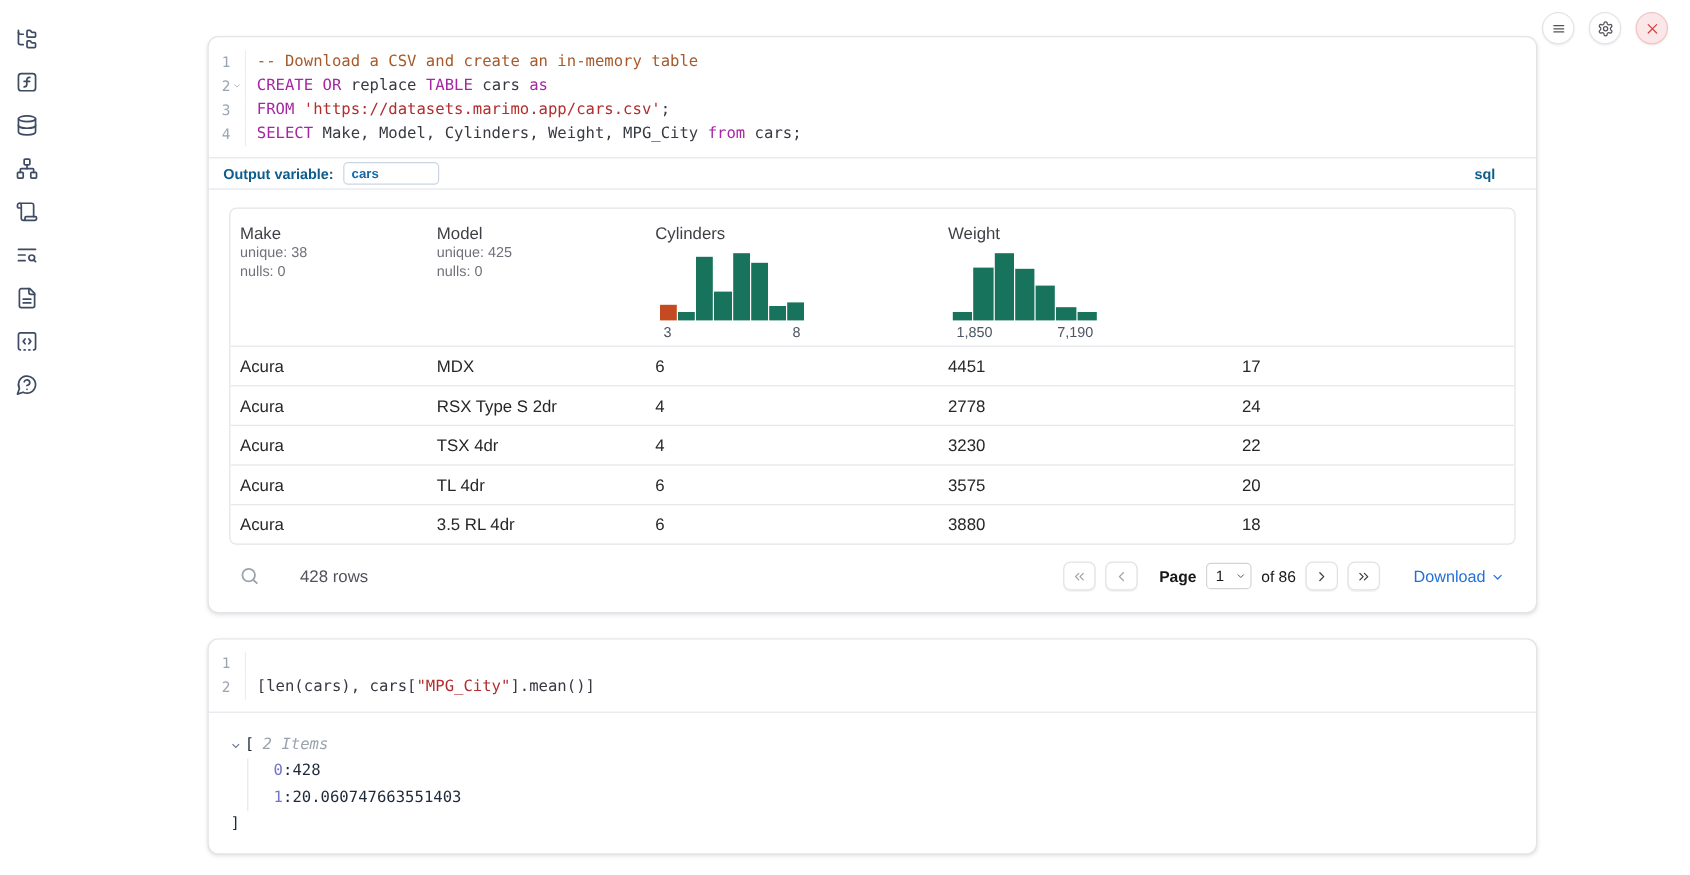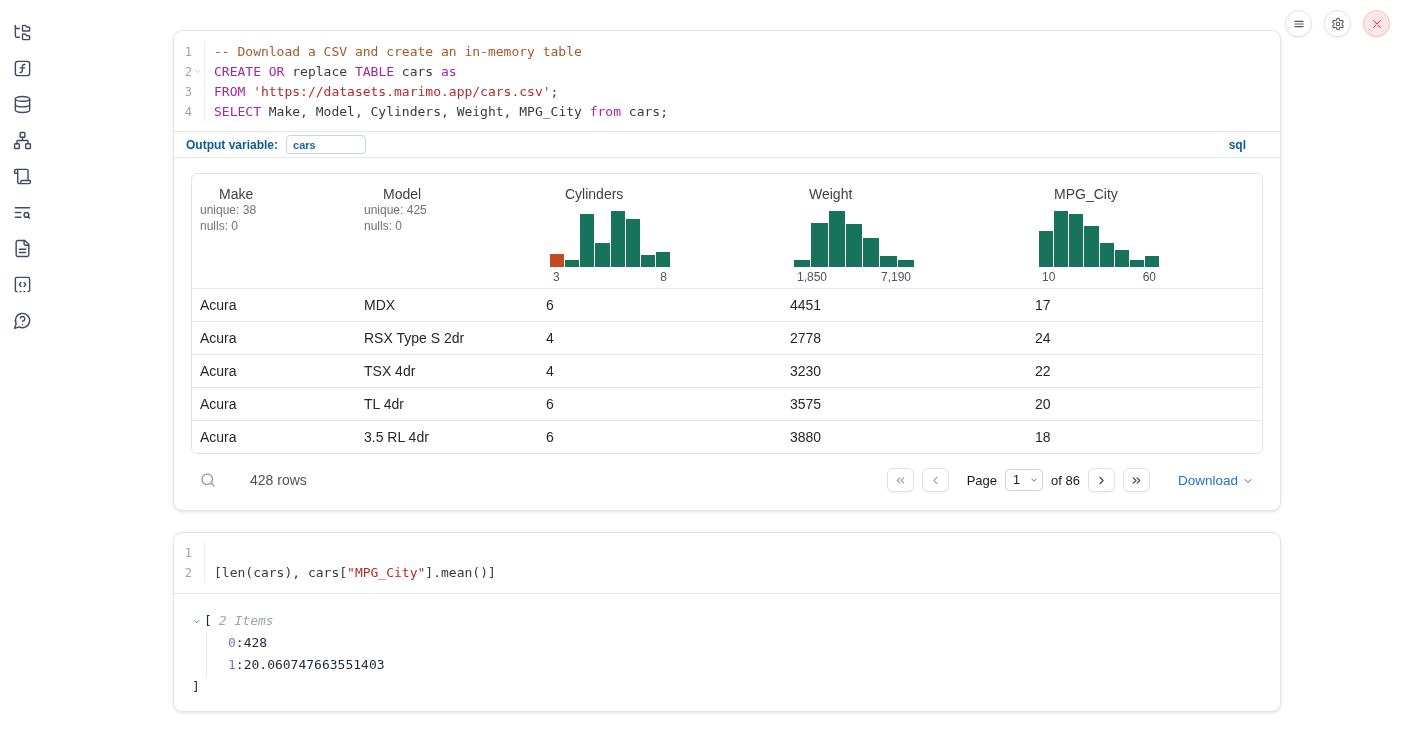--- a/index.html
+++ b/index.html
@@ -60,21 +60,21 @@
     padding:0 6px;font-family:inherit;outline:none;}
   .lang-badge{margin-left:auto;margin-right:22px;font-size:12px;font-weight:bold;
     color:var(--accent-blue);cursor:pointer;}
 
   
   .table-wrap{margin:15px 17px 0 17px;border:1px solid var(--border);
     border-radius:6px;overflow:hidden;}
   .thead{display:grid;grid-template-columns:164px 182px 244px 245px 1fr;
     padding:12px 0 4px 0;}
   .th{padding-left:8px;}
-  .th-name{font-size:14px;color:#3F3F46;font-weight:500;margin-left:19px;}
+  .th-name{font-size:14px;color:#3F3F46;font-weight:500;}
   .th-stats{margin-top:0;font-size:12px;color:#71717A;line-height:16px;}
   .hist{margin-top:9px;margin-left:4px;width:120px;}
   .hist-bars{display:flex;align-items:flex-end;gap:1px;height:56px;}
   .hist-bar{flex:1;background:var(--teal);cursor:pointer;}
   .hist-labels{display:flex;justify-content:space-between;padding:3px 3px 0 3px;
     font-size:12px;color:#4B5563;}
   .trow{display:grid;grid-template-columns:164px 182px 244px 245px 1fr;
     height:33px;border-top:1px solid var(--row-border);align-items:center;
     font-size:14px;color:#27272A;}
   .trow .td{padding-left:8px;}
@@ -321,39 +321,20 @@
               <div class="hist-bar" style="height: 52%;"></div>
               <div class="hist-bar" style="height: 20%;"></div>
               <div class="hist-bar" style="height: 13%;"></div>
             </div>
             <div class="hist-labels">
               <span>1,850</span>
               <span>7,190</span>
             </div>
           </div>
         </div>
-        <div class="th">
-          <div class="th-name">MPG_City</div>
-          <div class="hist">
-            <div class="hist-bars">
-              <div class="hist-bar" style="height: 65%;"></div>
-              <div class="hist-bar" style="height: 100%;"></div>
-              <div class="hist-bar" style="height: 95%;"></div>
-              <div class="hist-bar" style="height: 73%;"></div>
-              <div class="hist-bar" style="height: 42%;"></div>
-              <div class="hist-bar" style="height: 30%;"></div>
-              <div class="hist-bar" style="height: 13%;"></div>
-              <div class="hist-bar" style="height: 20%;"></div>
-            </div>
-            <div class="hist-labels">
-              <span>10</span>
-              <span>60</span>
-            </div>
-          </div>
-        </div>
       </div>
     <div id="table-body">
         <div class="trow">
           <div class="td">Acura</div>
           <div class="td">MDX</div>
           <div class="td">6</div>
           <div class="td">4451</div>
           <div class="td">17</div>
         </div>
         <div class="trow">
@@ -404,21 +385,21 @@
             </svg>
           </span>
       </div>
       <div class="pg-btn disabled">
         <span>
           <svg viewBox="0 0 24 24">
               <path d="m15 18-6-6 6-6"></path>
             </svg>
           </span>
       </div>
-      <span class="pg-text" style="margin-left:10px;">Page</span>
+      <span class="pg-text" style="margin-left:10px;font-weight:bold;">Page</span>
       <span class="page-select-wrap">
         <select class="page-select">
           <option>1</option>
         </select>
         <span class="caret">
           <svg viewBox="0 0 24 24">
               <path d="m6 9 6 6 6-6"></path>
             </svg>
           </span>
       </span>

